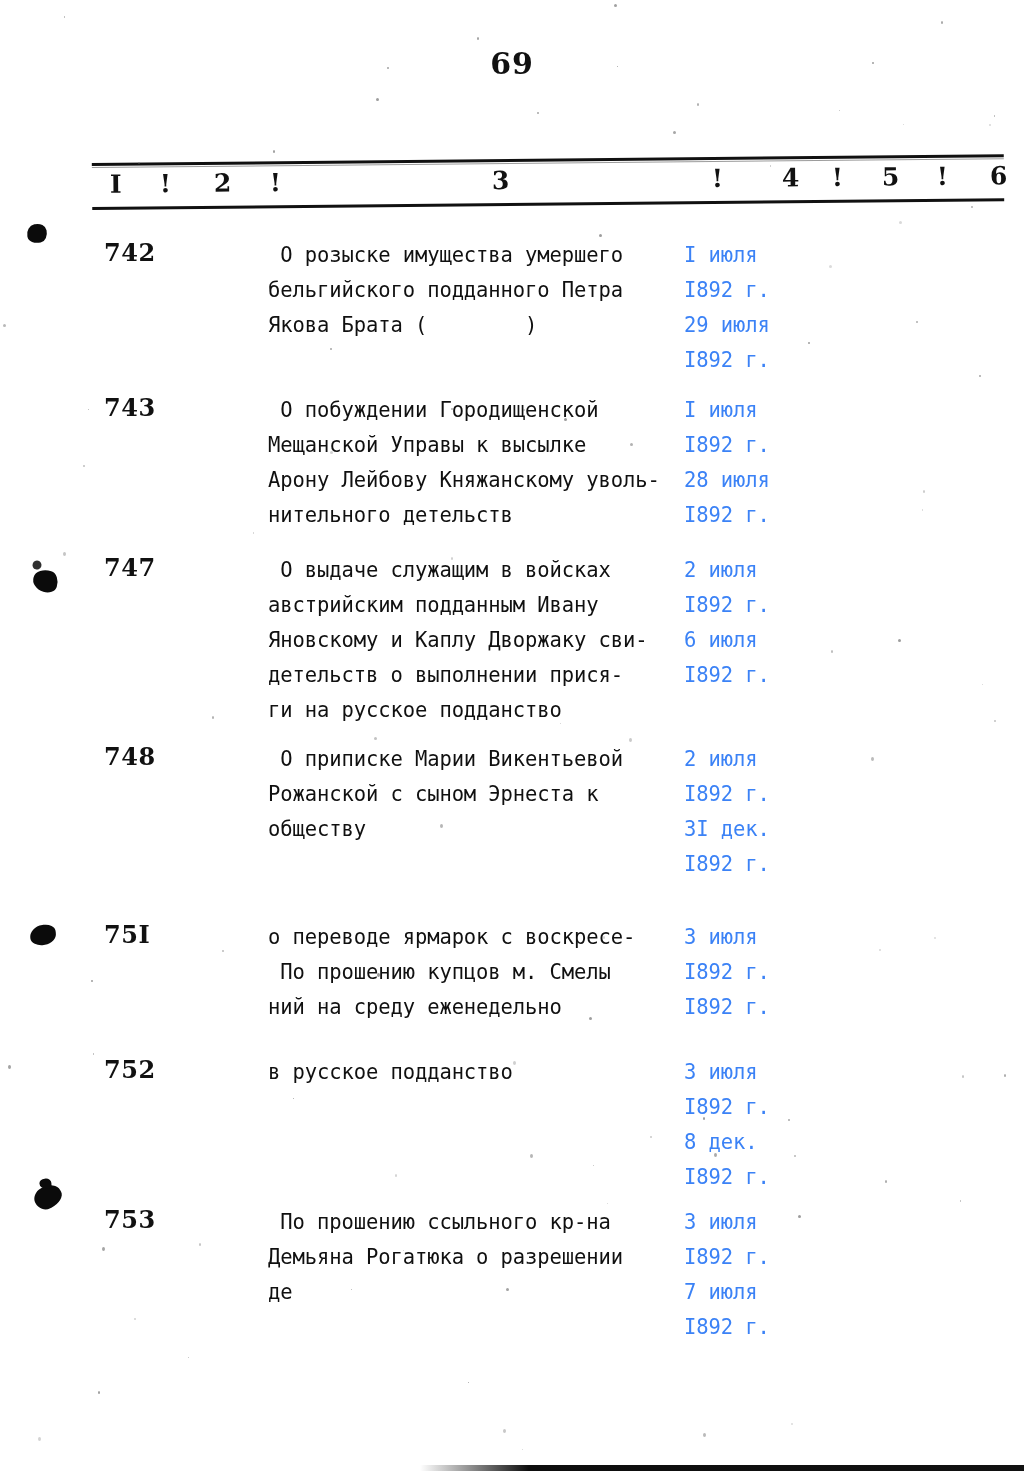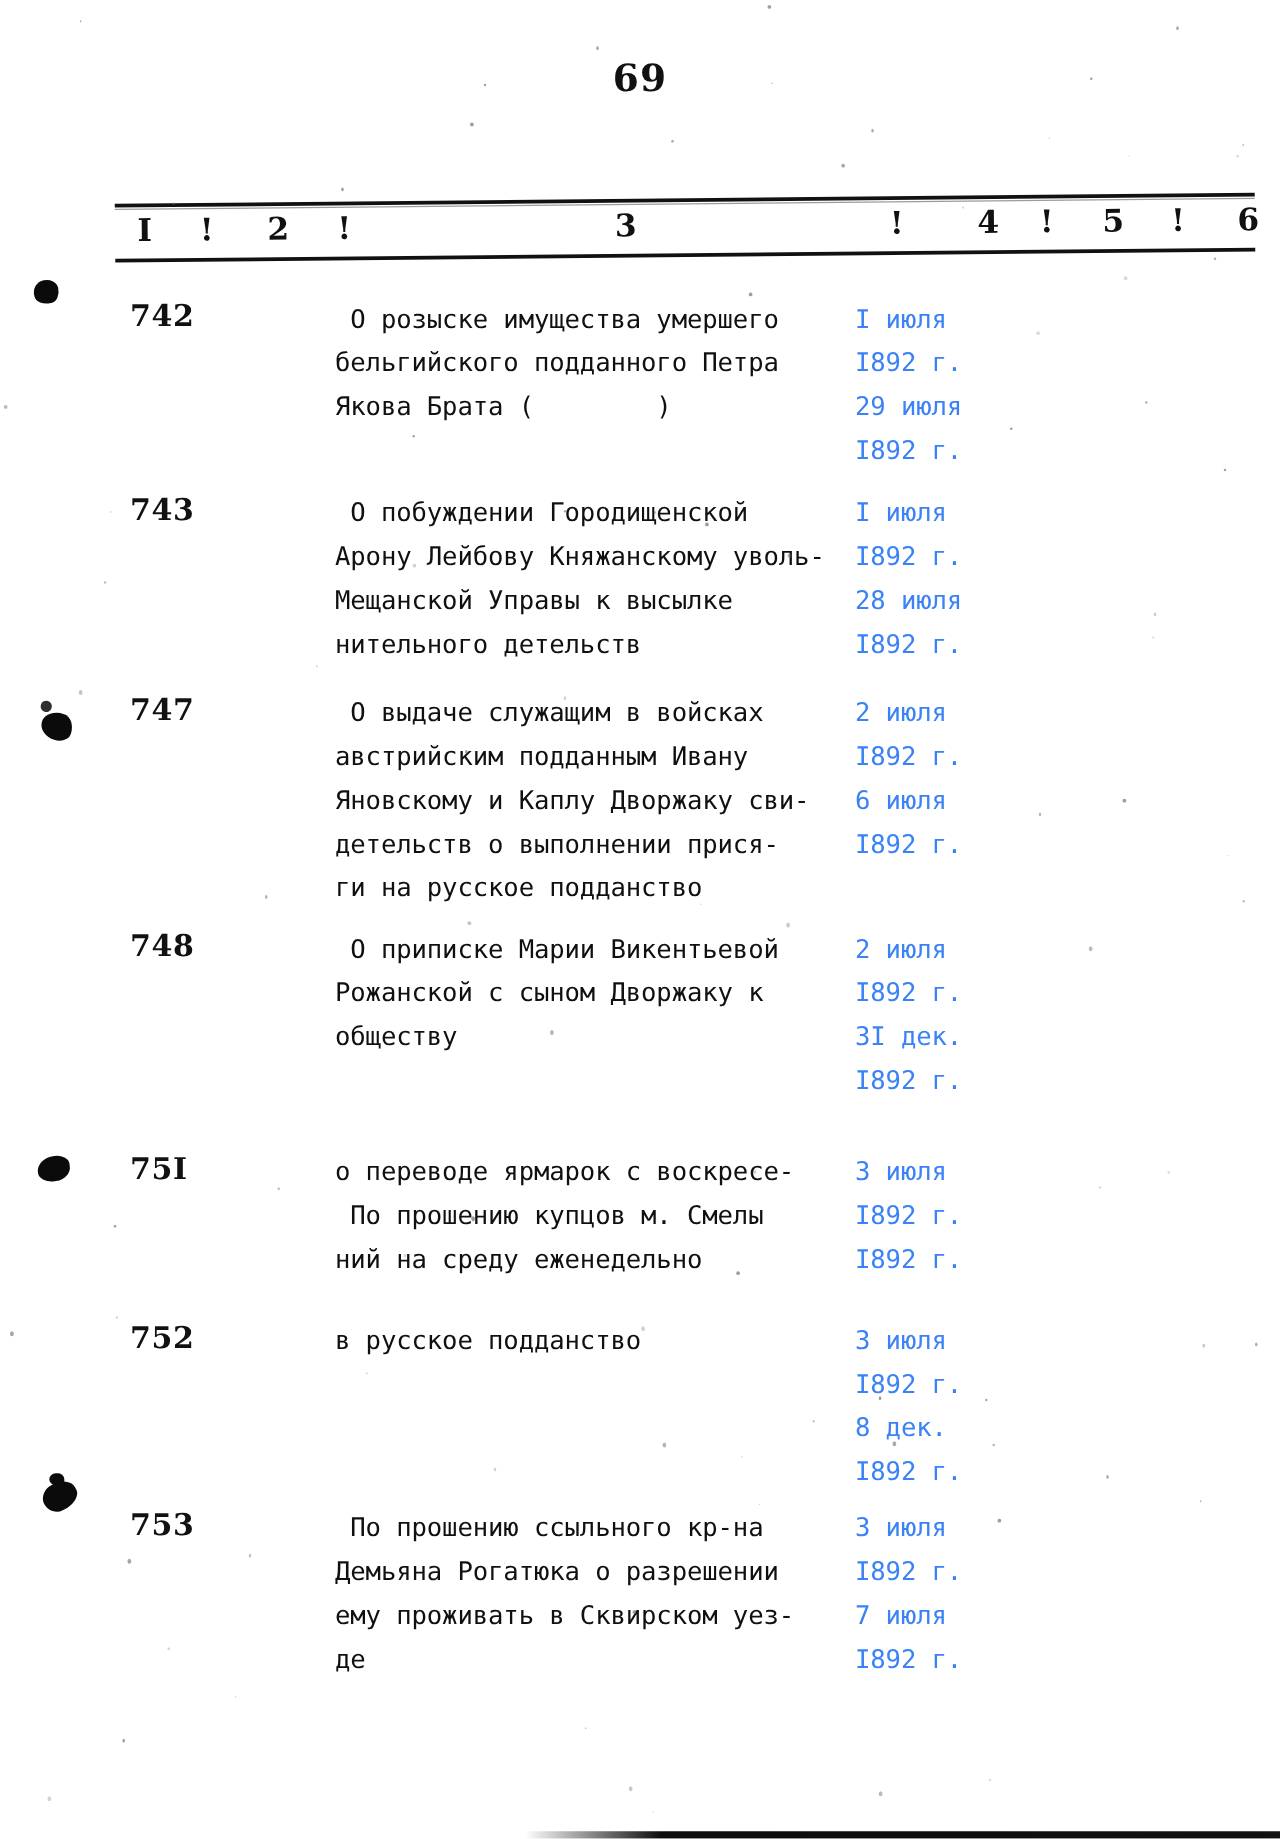--- a/index.html
+++ b/index.html
@@ -202,46 +202,46 @@
   </div>
 
   <div class="rows">
       <div class="row" style="top: 238px;">
         <div class="col-num">742</div>
         <div class="col-desc"><span class="ln"> О розыске имущества умершего</span><span class="ln">бельгийского подданного Петра</span><span class="ln">Якова Брата (        )</span></div>
         <div class="col-date"><span class="ln">I июля</span><span class="ln">I892 г.</span><span class="ln">29 июля</span><span class="ln">I892 г.</span></div>
       </div>
       <div class="row" style="top: 393px;">
         <div class="col-num">743</div>
-        <div class="col-desc"><span class="ln"> О побуждении Городищенской</span><span class="ln">Арону Лейбову Княжанскому уволь-</span><span class="ln">Мещанской Управы к высылке</span><span class="ln">нительного детельств</span></div>
+        <div class="col-desc"><span class="ln"> О побуждении Городищенской</span><span class="ln">Мещанской Управы к высылке</span><span class="ln">Арону Лейбову Княжанскому уволь-</span><span class="ln">нительного детельств</span></div>
         <div class="col-date"><span class="ln">I июля</span><span class="ln">I892 г.</span><span class="ln">28 июля</span><span class="ln">I892 г.</span></div>
       </div>
       <div class="row" style="top: 553px;">
         <div class="col-num">747</div>
         <div class="col-desc"><span class="ln"> О выдаче служащим в войсках</span><span class="ln">австрийским подданным Ивану</span><span class="ln">Яновскому и Каплу Дворжаку сви-</span><span class="ln">детельств о выполнении прися-</span><span class="ln">ги на русское подданство</span></div>
         <div class="col-date"><span class="ln">2 июля</span><span class="ln">I892 г.</span><span class="ln">6 июля</span><span class="ln">I892 г.</span></div>
       </div>
       <div class="row" style="top: 742px;">
         <div class="col-num">748</div>
-        <div class="col-desc"><span class="ln"> О приписке Марии Викентьевой</span><span class="ln">Рожанской с сыном Дворжаку к</span><span class="ln">обществу</span></div>
+        <div class="col-desc"><span class="ln"> О приписке Марии Викентьевой</span><span class="ln">Рожанской с сыном Эрнеста к</span><span class="ln">обществу</span></div>
         <div class="col-date"><span class="ln">2 июля</span><span class="ln">I892 г.</span><span class="ln">3I дек.</span><span class="ln">I892 г.</span></div>
       </div>
       <div class="row" style="top: 920px;">
         <div class="col-num">75I</div>
         <div class="col-desc"><span class="ln">о переводе ярмарок с воскресе-</span><span class="ln"> По прошению купцов м. Смелы</span><span class="ln">ний на среду еженедельно</span></div>
         <div class="col-date"><span class="ln">3 июля</span><span class="ln">I892 г.</span><span class="ln">I892 г.</span></div>
       </div>
       <div class="row" style="top: 1055px;">
         <div class="col-num">752</div>
         <div class="col-desc"><span class="ln">в русское подданство</span></div>
         <div class="col-date"><span class="ln">3 июля</span><span class="ln">I892 г.</span><span class="ln">8 дек.</span><span class="ln">I892 г.</span></div>
       </div>
       <div class="row" style="top: 1205px;">
         <div class="col-num">753</div>
-        <div class="col-desc"><span class="ln"> По прошению ссыльного кр-на</span><span class="ln">Демьяна Рогатюка о разрешении</span><span class="ln">ему проживать в Сквирском уез-</span><span class="ln">де</span></div>
+        <div class="col-desc"><span class="ln"> По прошению ссыльного кр-на</span><span class="ln">Демьяна Рогатюка о разрешении</span><span class="ln">де</span></div>
         <div class="col-date"><span class="ln">3 июля</span><span class="ln">I892 г.</span><span class="ln">7 июля</span><span class="ln">I892 г.</span></div>
       </div>
     </div>
 
   <div class="blot b1"></div>
   <div class="blot b2"></div>
   <div class="blot b3"></div>
   <div class="blot b4"></div>
 
   <div class="scan-edge"></div>

